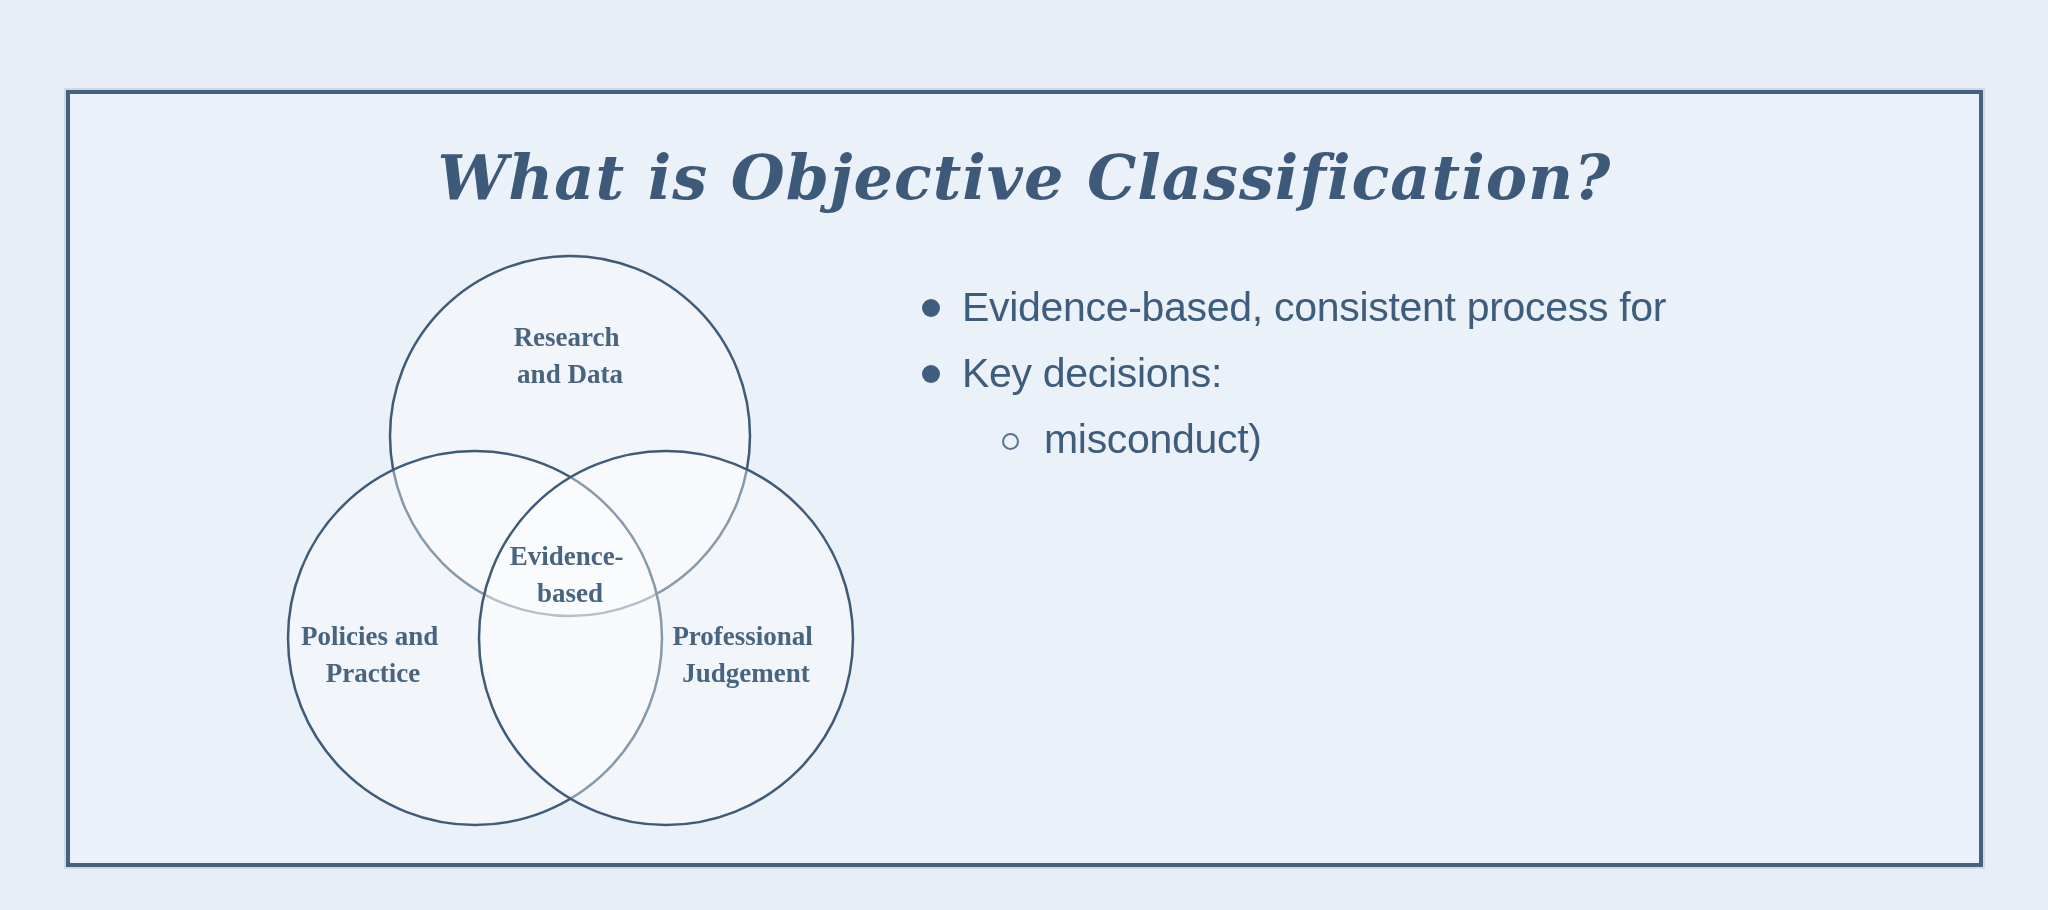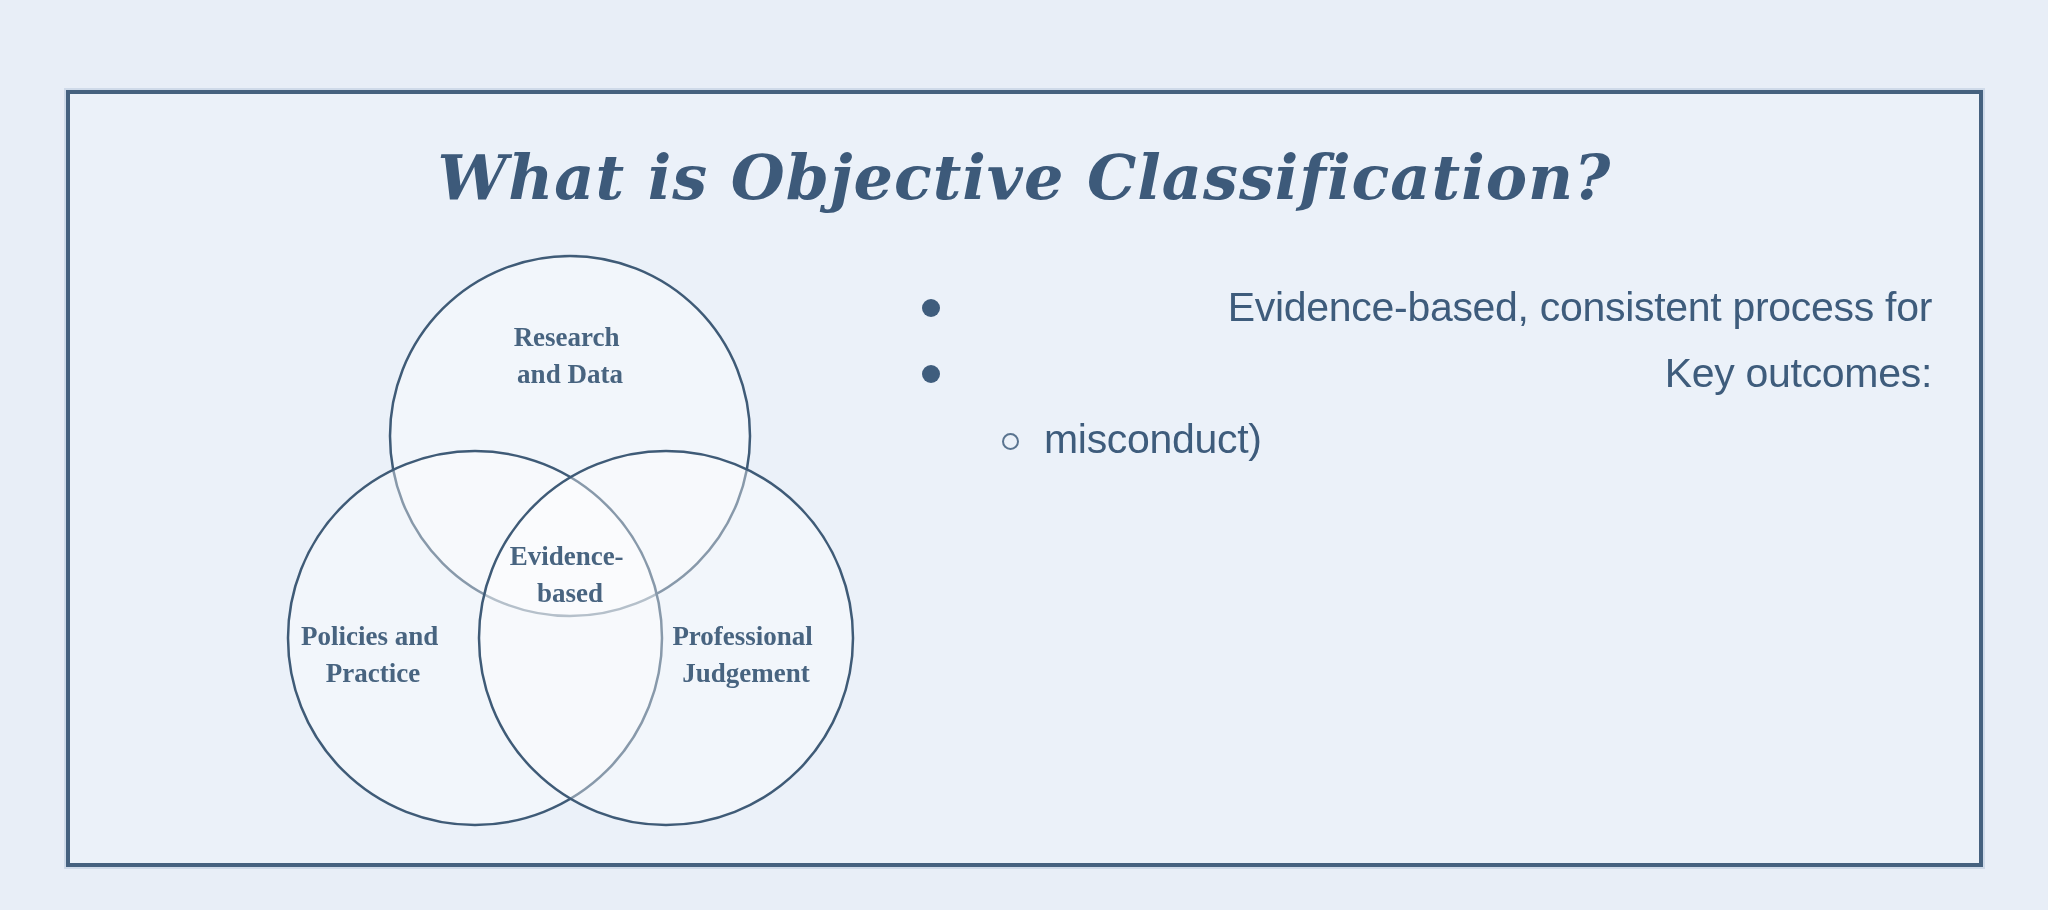--- a/index.html
+++ b/index.html
@@ -75,21 +75,21 @@
     top: 180px;
     width: 1010px;
     color: #3e5c7c;
     font-size: 41px;
     line-height: 66px;
     letter-spacing: -0.3px;
   }
   .line {
     position: relative;
   }
-  .line.l0 { padding-left: 40px; text-align: right; }
+  .line.l0 { padding-left: 40px; }
   .line.l1 { padding-left: 122px; }
   .marker-dot {
     position: absolute;
     left: 0;
     top: 25px;
     width: 18px;
     height: 18px;
     border-radius: 50%;
     background: #3f5d7d;
   }
@@ -143,21 +143,21 @@
     <div class="bullets">
 
       <div class="line l0">
         <span class="marker-dot"></span>
         <span>Evidence-based, consistent process for</span>
       </div>
 
 
       <div class="line l0">
         <span class="marker-dot"></span>
-        <span>Key outcomes:</span>
+        <span>Key decisions:</span>
       </div>
 
 
       <div class="line l1">
         <span class="marker-ring"></span>
       </div>
       <div class="line l1">
         <span>misconduct)</span>
       </div>
 

